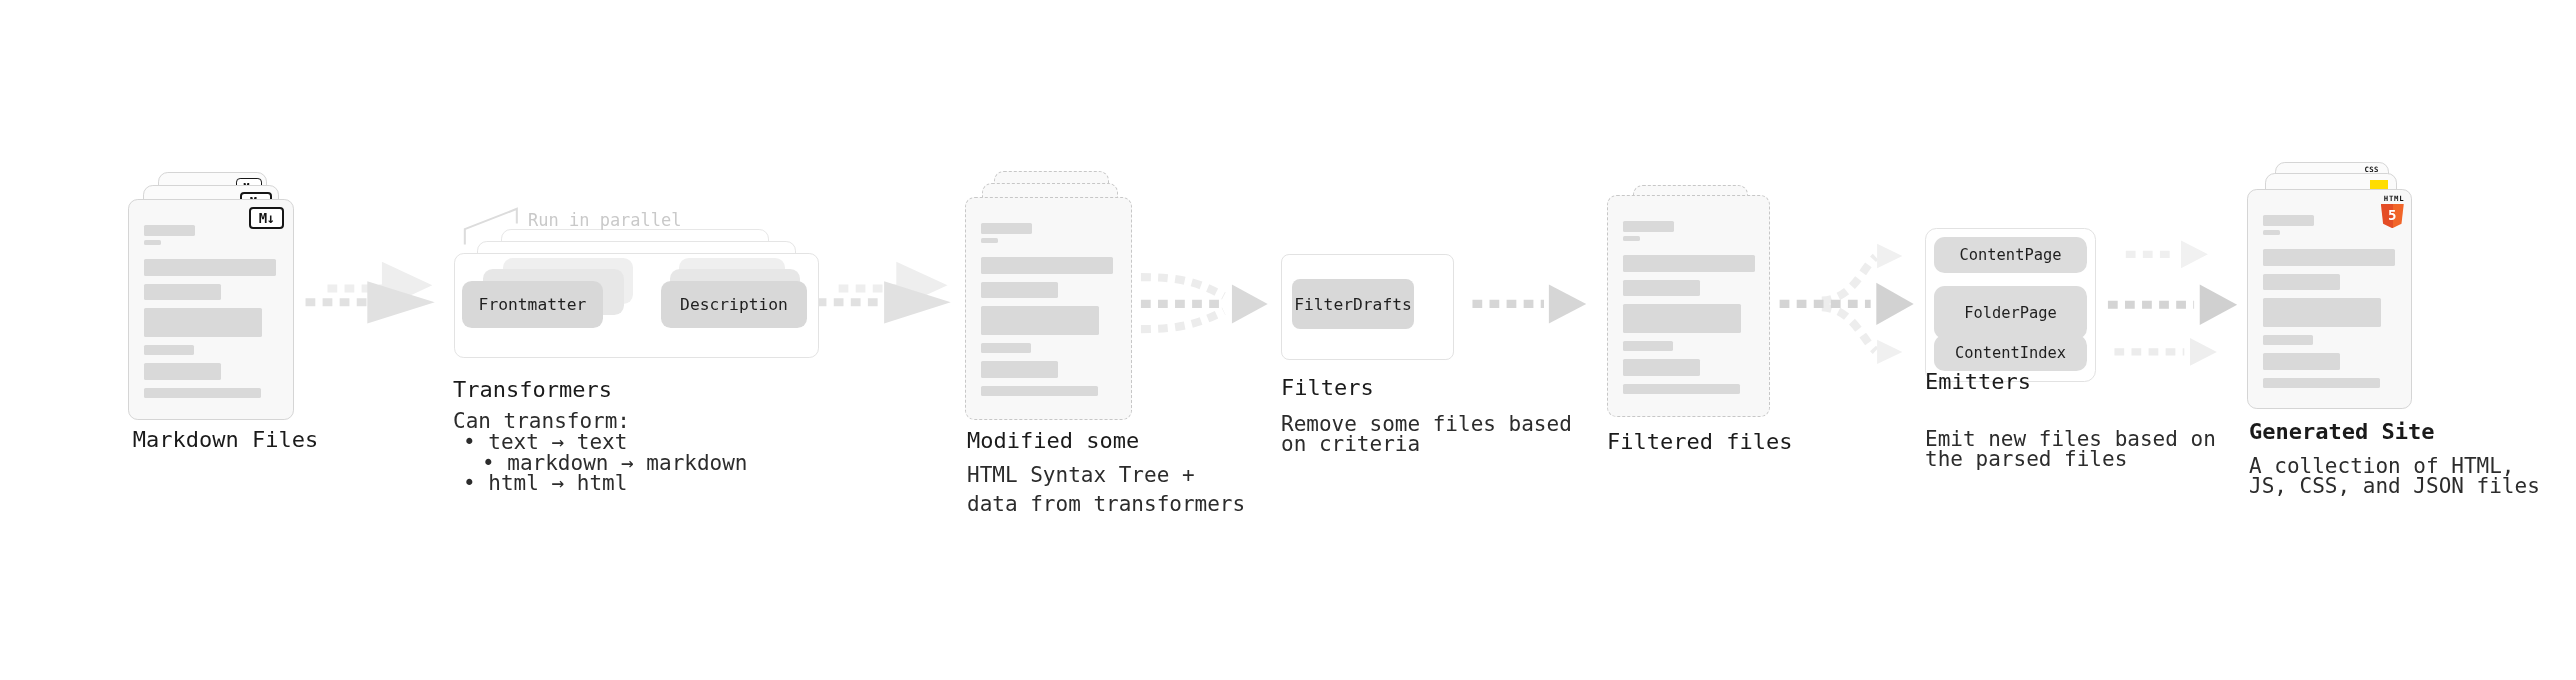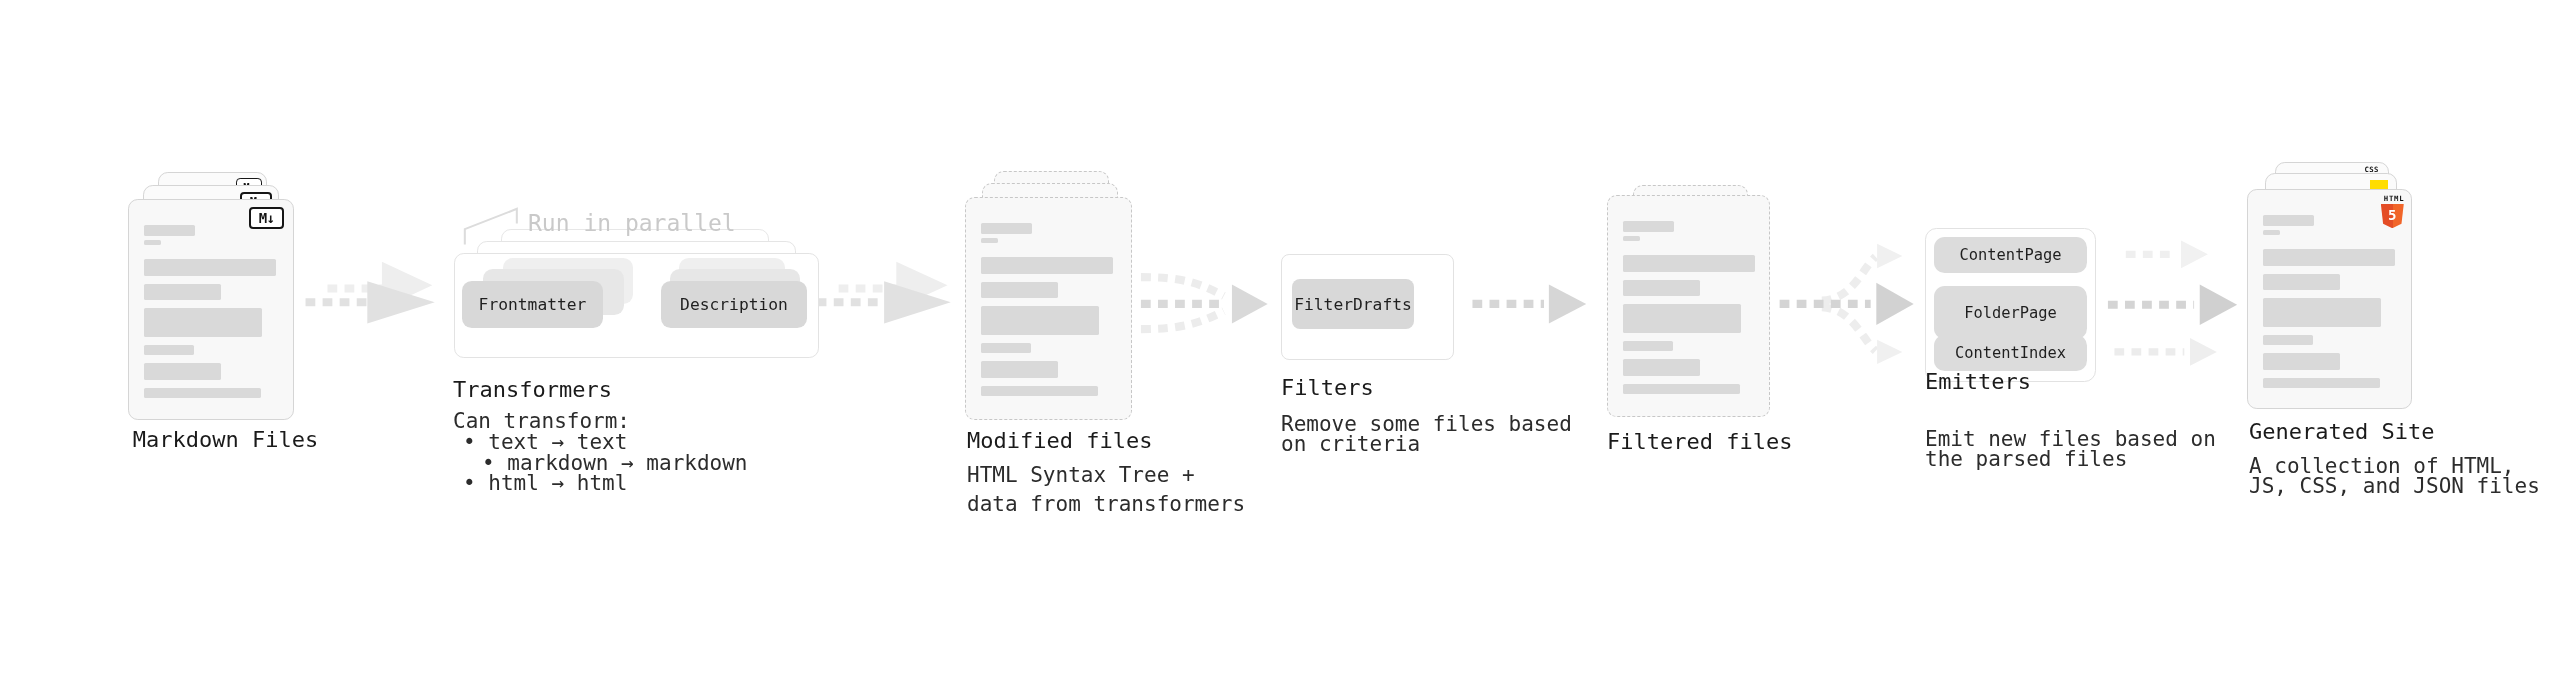--- a/index.html
+++ b/index.html
@@ -39,21 +39,21 @@
   .outer-box.ghost-frame{background:transparent;border-color:#e7e7e7;}
   .chip{position:absolute;background:#d8d8d8;border-radius:9.8px;display:flex;align-items:center;justify-content:center;
     color:#1f1f1f;font-size:16.3px;}
   .chip.ghost1{background:#e7e7e7;color:transparent;}
   .chip.ghost2{background:#efefef;color:transparent;}
   .chip.emit{background:#dcdcdc;border-radius:10.6px;font-size:15.4px;}
 
   
   .stage-title{position:absolute;font-size:22px;color:#1a1a1a;white-space:nowrap;}
   .stage-desc{position:absolute;font-size:21px;line-height:20.3px;color:#2c2c2c;white-space:pre;}
-  .note{position:absolute;font-size:23px;color:#c9c9c9;white-space:nowrap;}
+  .note{position:absolute;font-size:17px;color:#c9c9c9;white-space:nowrap;}
   .center{text-align:center;}
 </style>
 </head>
 <body>
 
 <div id="canvas">
 
   <svg id="arrows" width="2576" height="681" viewBox="0 0 3170 838">
 
     <g>
@@ -175,21 +175,21 @@
           <div class="bar" style="width: 51px; height: 10.6px; margin-bottom: 4.9px;"></div>
           <div class="bar" style="width: 17px; height: 4.9px; margin-bottom: 14px;"></div>
           <div class="bar" style="width: 132px; height: 16.3px; margin-bottom: 8.1px;"></div>
           <div class="bar" style="width: 77px; height: 16.3px; margin-bottom: 8.1px;"></div>
           <div class="bar" style="width: 118px; height: 28.4px; margin-bottom: 8.1px;"></div>
           <div class="bar" style="width: 50px; height: 10.6px; margin-bottom: 8.1px;"></div>
           <div class="bar" style="width: 77px; height: 16.3px; margin-bottom: 8.1px;"></div>
           <div class="bar" style="width: 117px; height: 10.6px; margin-bottom: 0px;"></div>
         </div>
     </div>
-    <div class="stage-title" style="left:967px;top:428px;">Modified files</div>
+    <div class="stage-title" style="left:967px;top:428px;">Modified some</div>
     <div class="stage-desc" style="left:967px;top:465px;">HTML Syntax Tree +</div>
     <div class="stage-desc" style="left:967px;top:494px;">data from transformers</div>
   </div>
 
   <div>
     <div class="outer-box" style="left:1281px;top:254px;width:173px;height:106px;border-radius:8.1px;border-color:#e2e2e2;"></div>
     <div class="chip" style="left:1292px;top:279px;width:122px;height:50px;border-radius:8.1px;">
         <span>FilterDrafts</span>
       </div>
     <div class="stage-title" style="left:1281px;top:375px;">Filters</div>
@@ -251,19 +251,19 @@
           <div class="bar" style="width: 51px; height: 10.6px; margin-bottom: 4.9px;"></div>
           <div class="bar" style="width: 17px; height: 4.9px; margin-bottom: 14px;"></div>
           <div class="bar" style="width: 132px; height: 16.3px; margin-bottom: 8.1px;"></div>
           <div class="bar" style="width: 77px; height: 16.3px; margin-bottom: 8.1px;"></div>
           <div class="bar" style="width: 118px; height: 28.4px; margin-bottom: 8.1px;"></div>
           <div class="bar" style="width: 50px; height: 10.6px; margin-bottom: 8.1px;"></div>
           <div class="bar" style="width: 77px; height: 16.3px; margin-bottom: 8.1px;"></div>
           <div class="bar" style="width: 117px; height: 10.6px; margin-bottom: 0px;"></div>
         </div>
     </div>
-    <div class="stage-title" style="left:2249px;top:419px;">Generated Site</div>
+    <div class="stage-title" style="left:2249px;top:419px;font-weight:bold;">Generated Site</div>
     <div class="stage-desc" style="left:2249px;top:456px;">A collection of HTML,</div>
     <div class="stage-desc" style="left:2249px;top:476px;">JS, CSS, and JSON files</div>
   </div>
 
 </div>
 
 
 </body></html>

